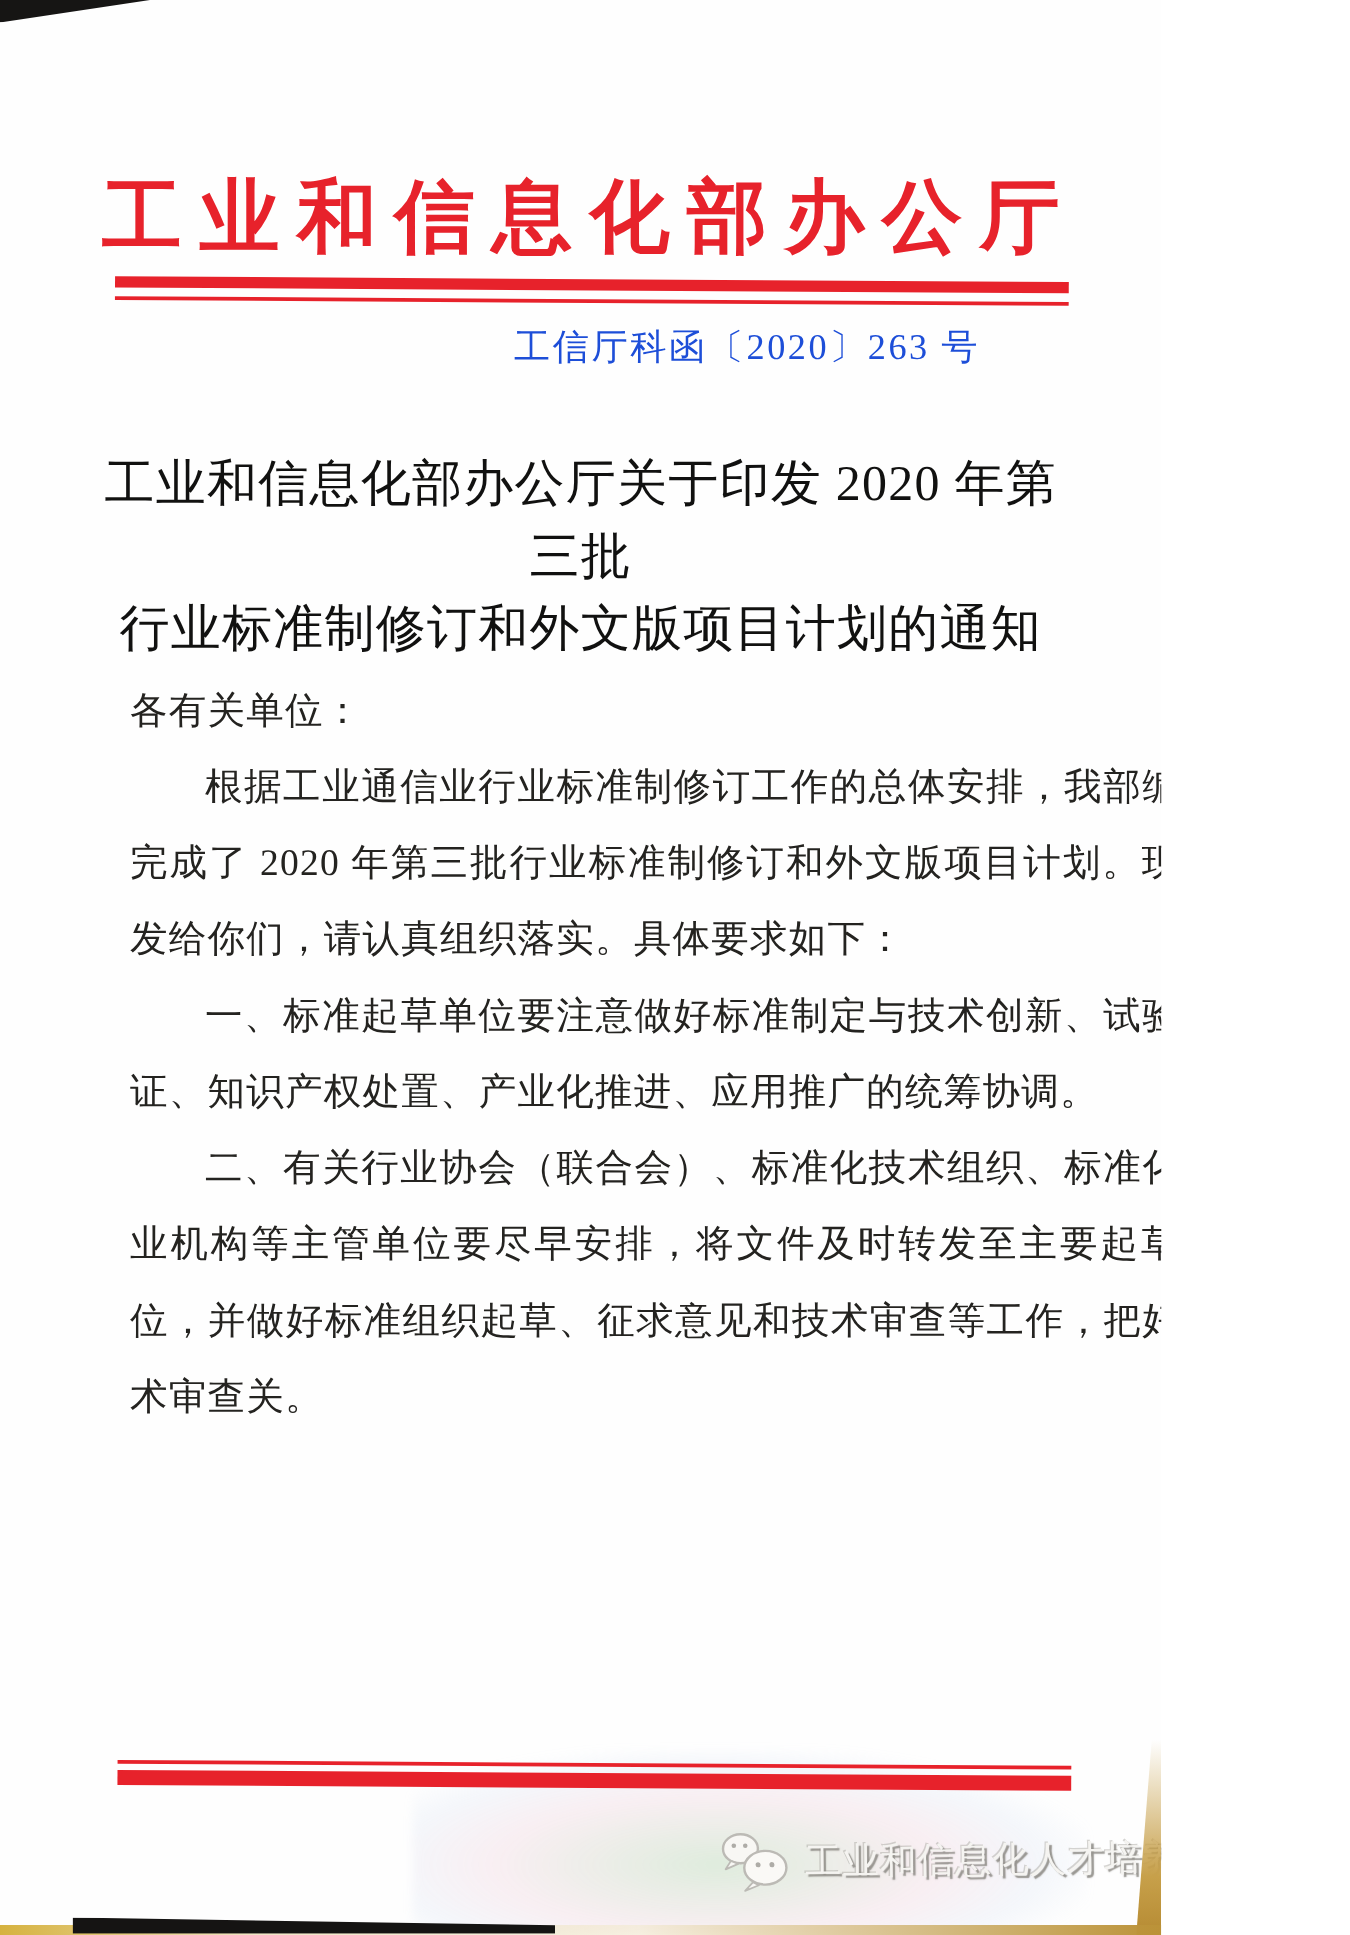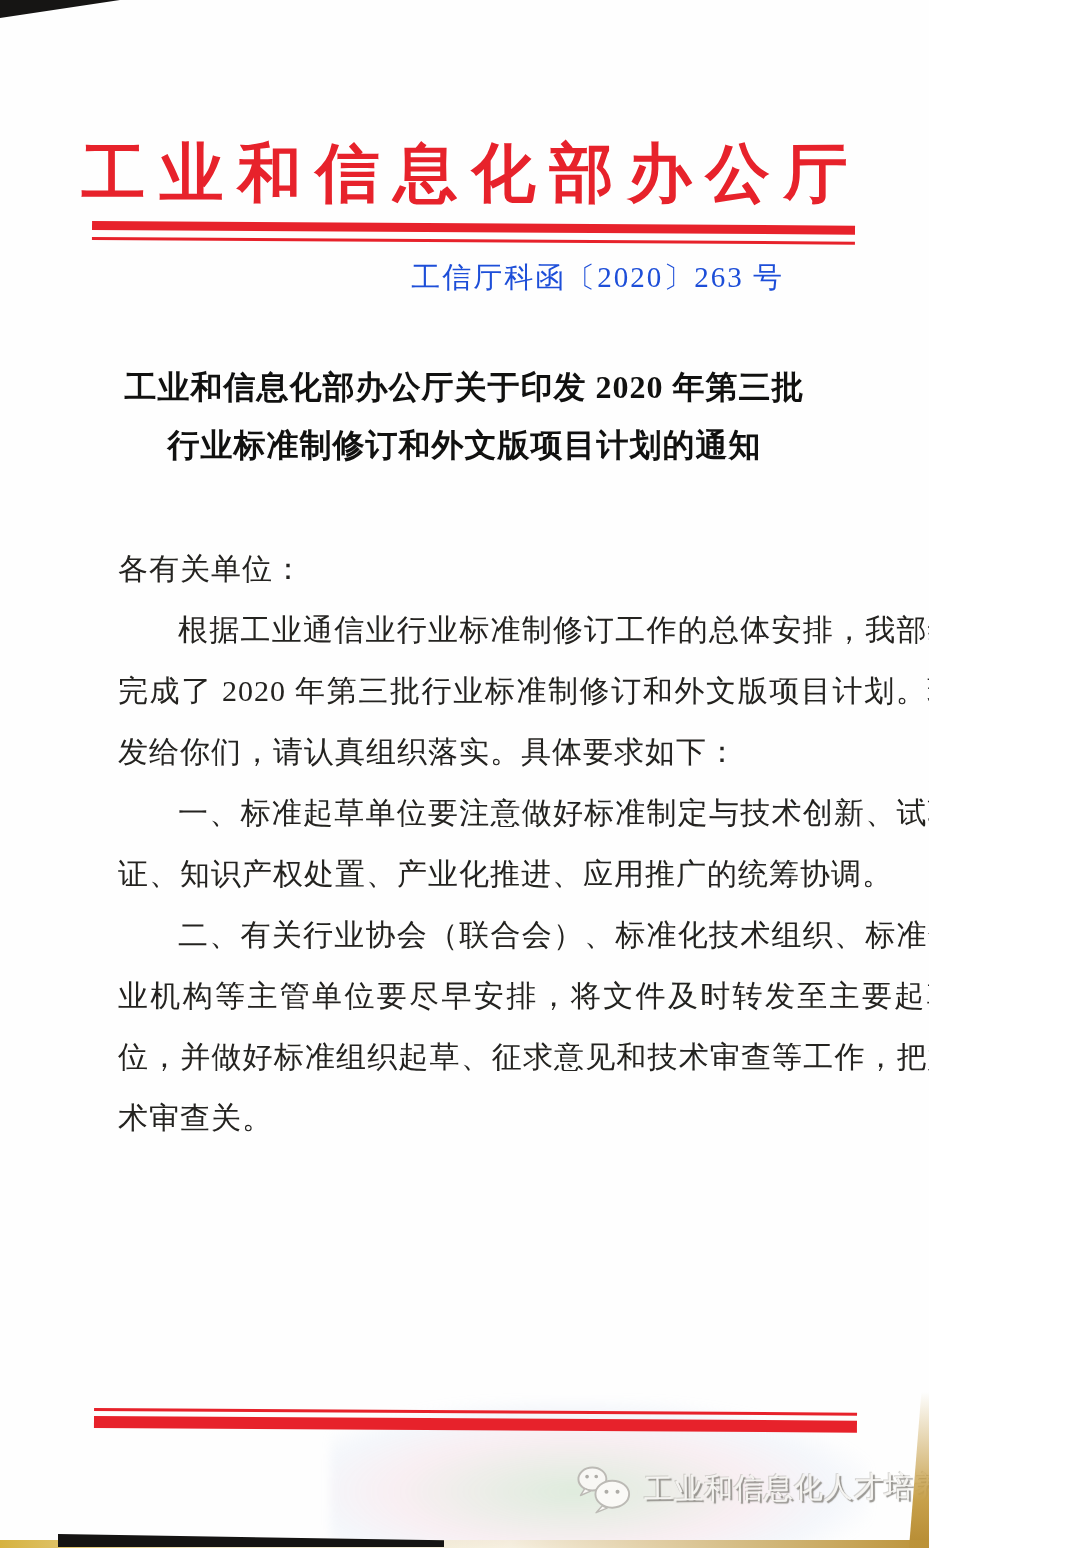--- a/index.html
+++ b/index.html
@@ -44,31 +44,31 @@
     color: #1d4ed8;
     white-space: nowrap;
   }
 
   
   .doc-title {
     position: absolute;
     top: 358px; left: 70px; right: 70px;
     margin: 0;
     text-align: center;
-    font-size: 32px;
-    font-weight: bold;
+    font-size: 40px;
+    font-weight: normal;
     line-height: 58px;
     letter-spacing: 1px;
     color: #111110;
   }
 
   
   .body-block {
     position: absolute;
-    top: 538px; left: 118px; width: 872px;
+    top: 538px; left: 104px; width: 872px;
     font-size: 30px;
     line-height: 61px;
     letter-spacing: 1px;
     text-align: justify;
     color: #242320;
   }
   .body-block p { margin: 0; text-indent: 2em; }
   .body-block p.salutation { text-indent: 0; }
 
   

